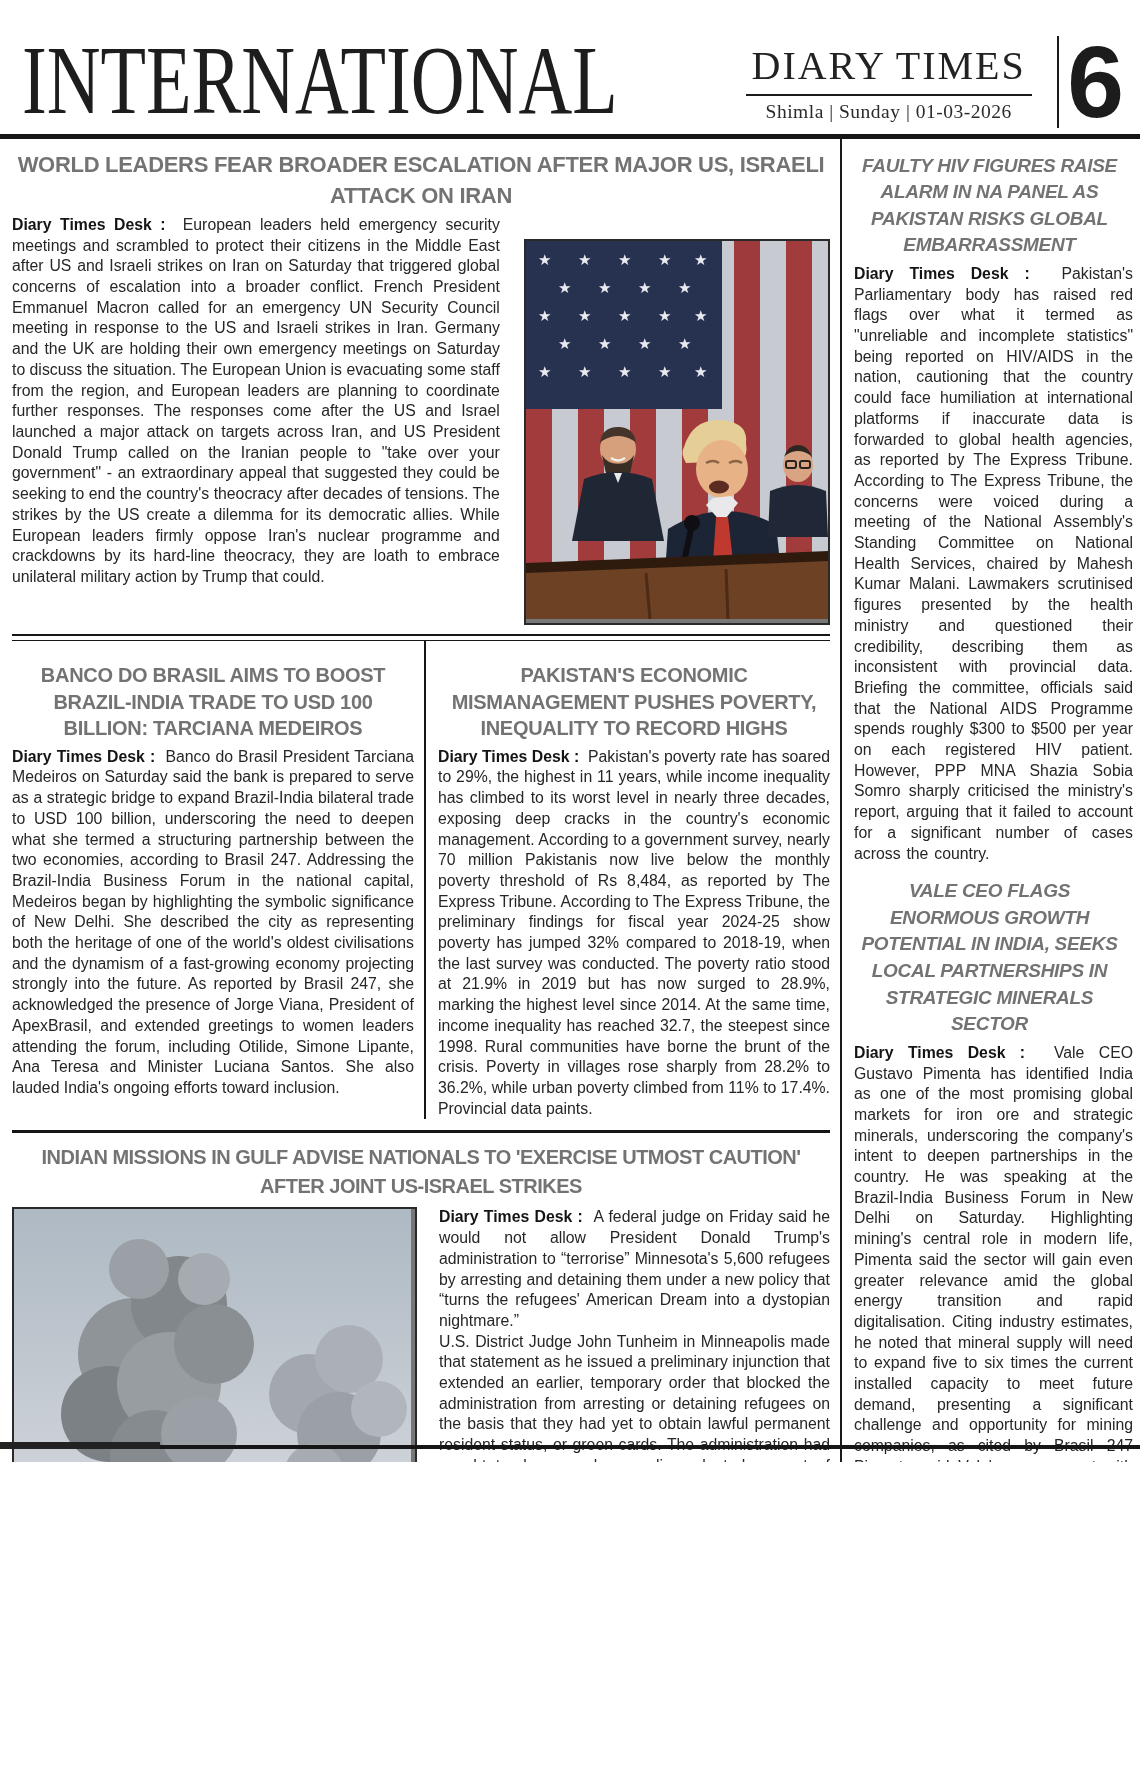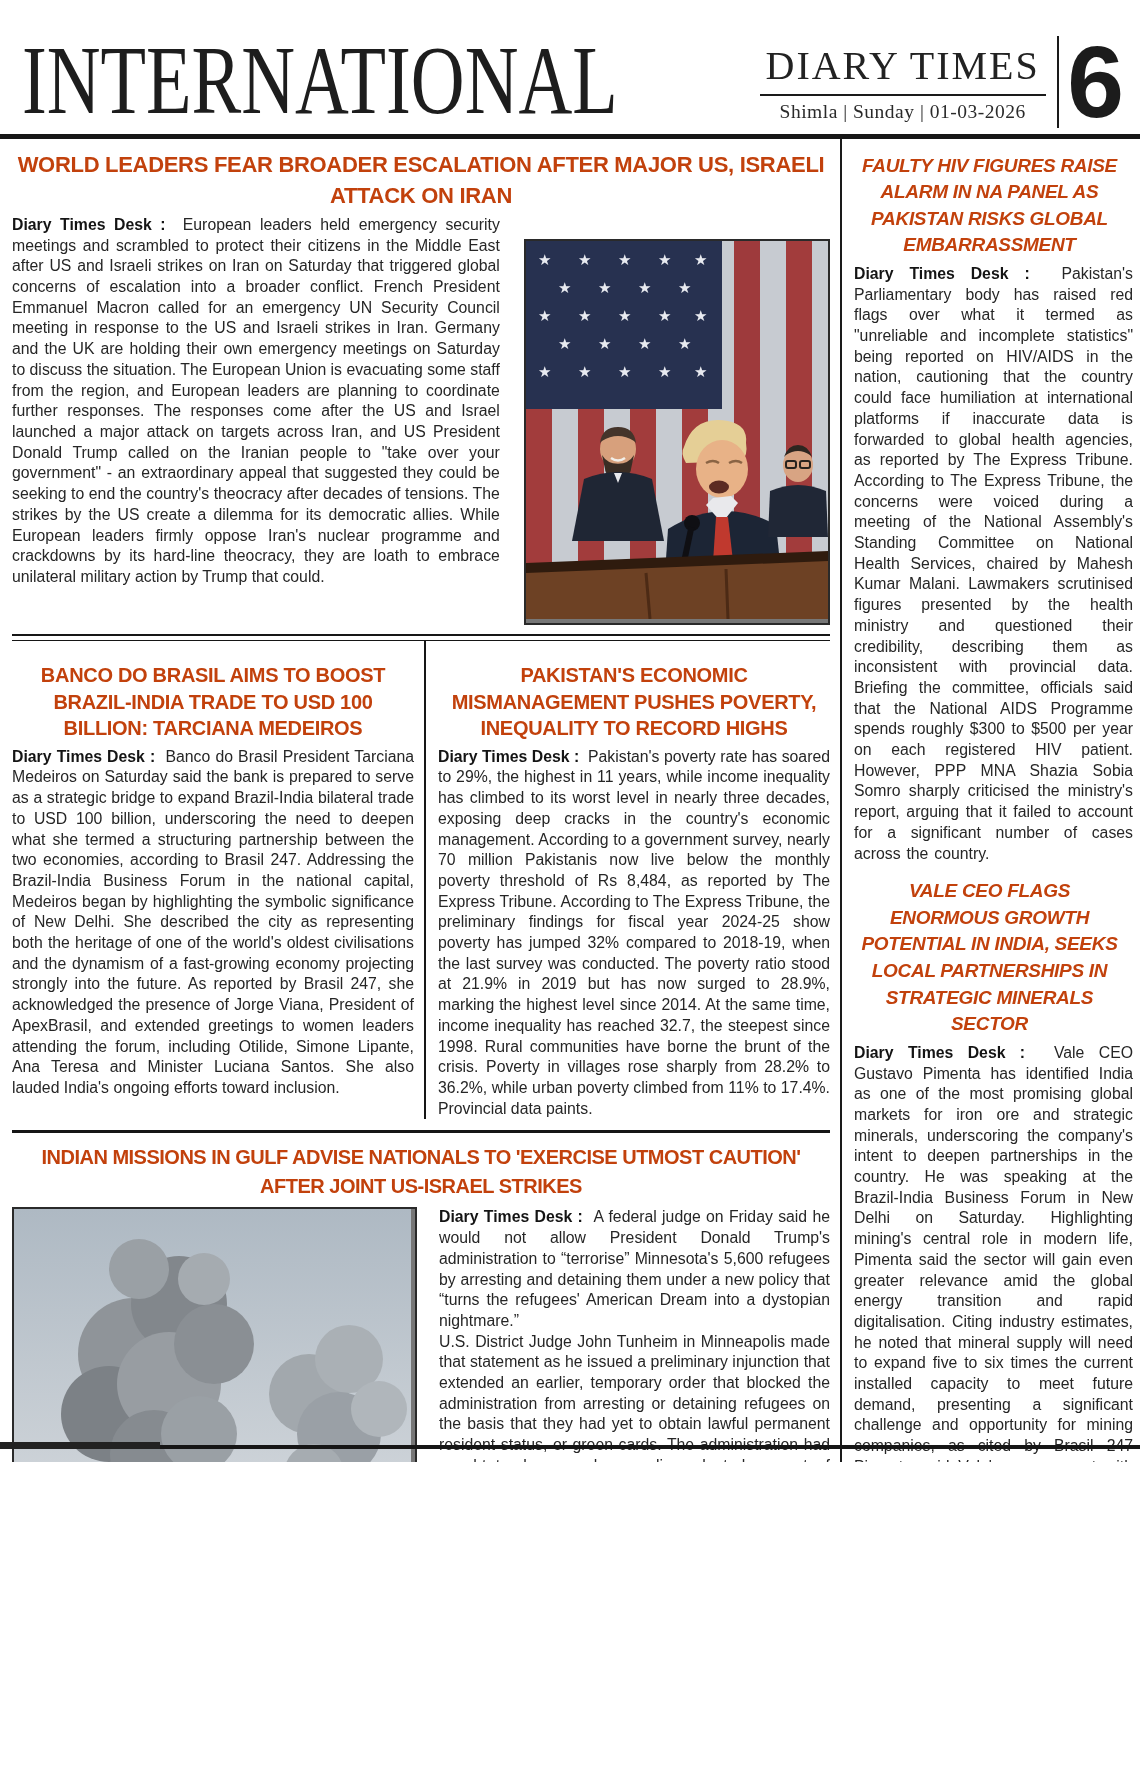--- a/index.html
+++ b/index.html
@@ -2,35 +2,35 @@
 <html><head>
 <meta charset="utf-8">
 <style>
   html,body{margin:0;padding:0;background:#ffffff;}
   .page{position:relative;width:1140px;height:1462px;background:#fff;overflow:hidden;
         font-family:"Liberation Sans",sans-serif;color:#232323;}
   
   .masthead{display:flex;justify-content:space-between;align-items:flex-end;padding:18px 10px 0 22px;height:110px;}
   .section-title{font-family:"Liberation Serif",serif;font-size:76px;line-height:1;color:#1d1d1d;
         transform:scale(0.98,1.28);transform-origin:left bottom;letter-spacing:0px;white-space:nowrap;}
-  .mast-right{display:flex;align-items:center;gap:11px;padding-right:8px;}
+  .mast-right{display:flex;align-items:center;gap:25px;padding-right:8px;}
   .paper-block{text-align:center;}
   .paper-name{font-family:"Liberation Serif",serif;font-size:40px;letter-spacing:2px;color:#222;
         border-bottom:2.5px solid #1a1a1a;padding:0 6px 5px 6px;white-space:nowrap;}
   .dateline{font-family:"Liberation Serif",serif;font-size:19.5px;letter-spacing:.5px;color:#2a2a2a;padding-top:5px;white-space:nowrap;}
   .pagenum-wrap{display:flex;align-items:center;}
   .pagenum-bar{width:2.5px;height:92px;background:#1a1a1a;margin-right:8px;}
   .page-number{font-size:102px;font-weight:700;line-height:.85;color:#1c1c1c;letter-spacing:-2px;}
   .header-rule{height:4.5px;background:#161616;margin-top:6px;}
   
   .content{display:flex;align-items:stretch;}
   .left-area{width:818px;padding:0 10px 0 12px;border-right:2.5px solid #1a1a1a;}
   .right-col{width:279px;padding:0 6px 0 12px;}
   
-  .hl{font-weight:700;color:#c2410c;text-align:center;letter-spacing:-0.3px;}
+  .hl{font-weight:700;color:#737373;text-align:center;letter-spacing:-0.3px;}
   .hl-xl{font-size:22px;line-height:1.42;margin:10px 0 4px 0;}
   .hl-l{font-size:20px;line-height:1.45;margin:10px 18px 6px 18px;letter-spacing:-0.5px;}
   .hl-m{font-size:20px;line-height:1.33;margin:21px 2px 5px 2px;}
   .hl-r{font-size:19px;line-height:1.4;margin:14px 8px 5px 0;font-style:italic;}
   .body-text{font-size:15.8px;line-height:20.7px;text-align:justify;color:#262626;margin:0;}
   .byline{font-weight:700;color:#141414;}
   .byline::after{content:"\00a0\00a0";}
   .rc .body-text{word-spacing:1.5px;}
   
   .double-rule{border-top:2.5px solid #161616;border-bottom:1.5px solid #161616;height:4px;margin:9px 0 0 0;}

